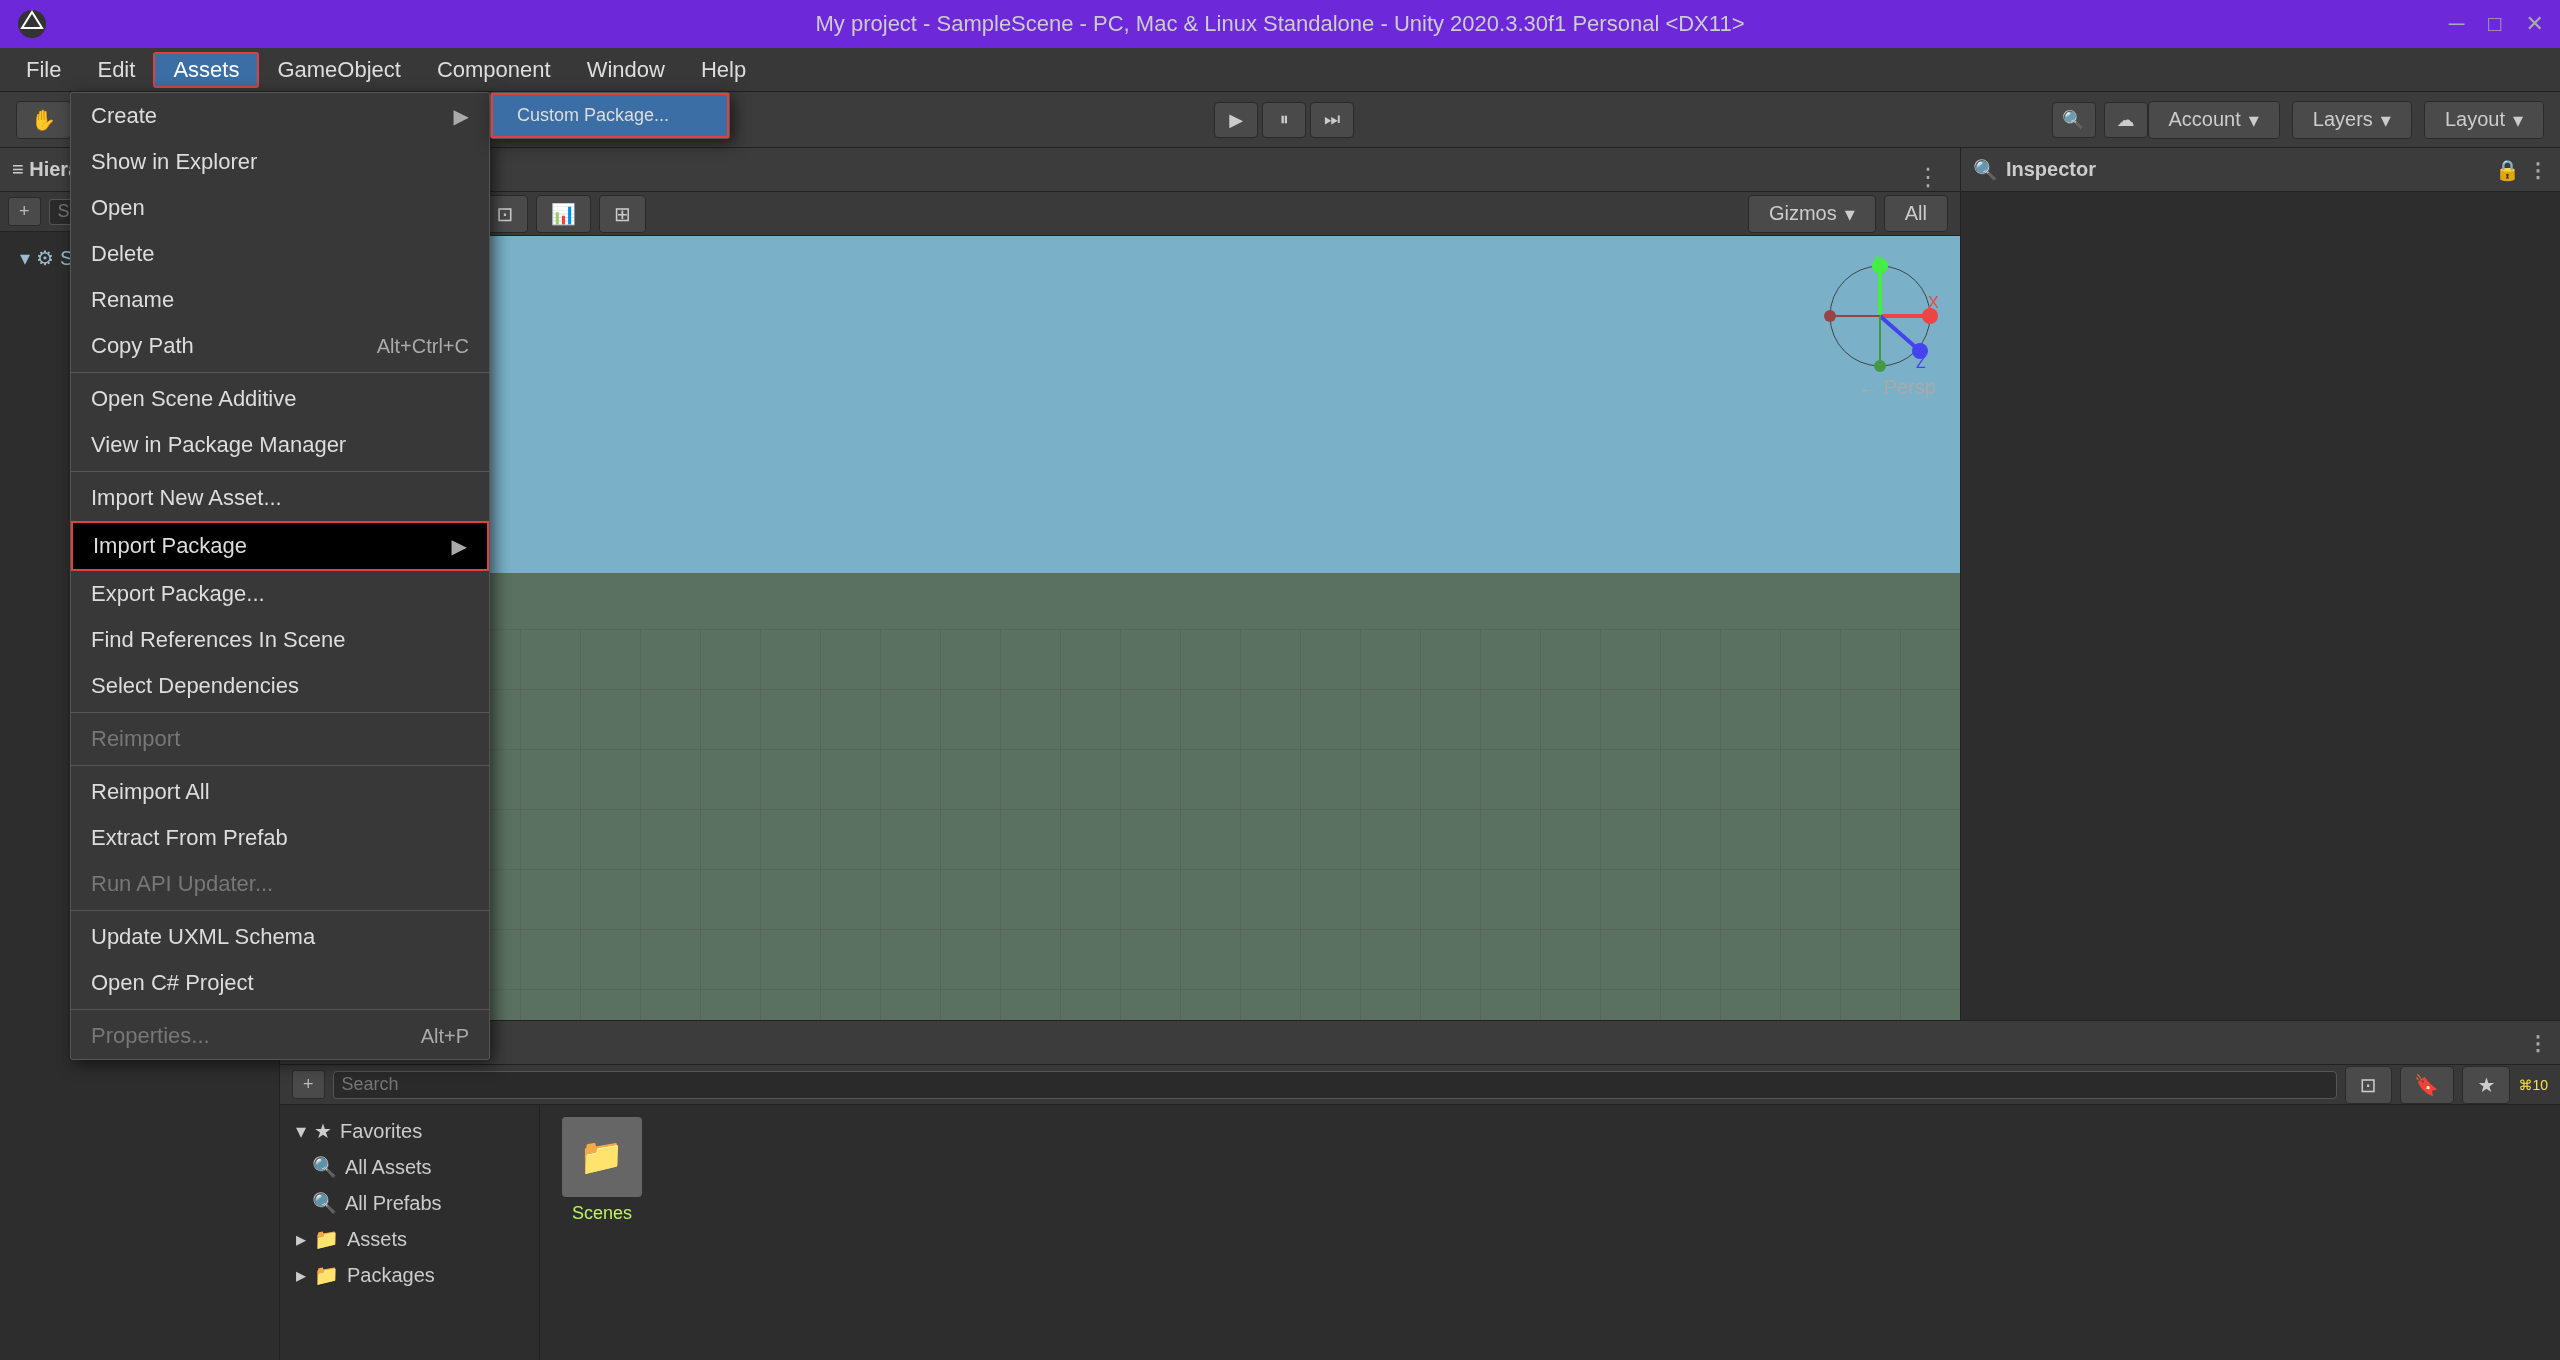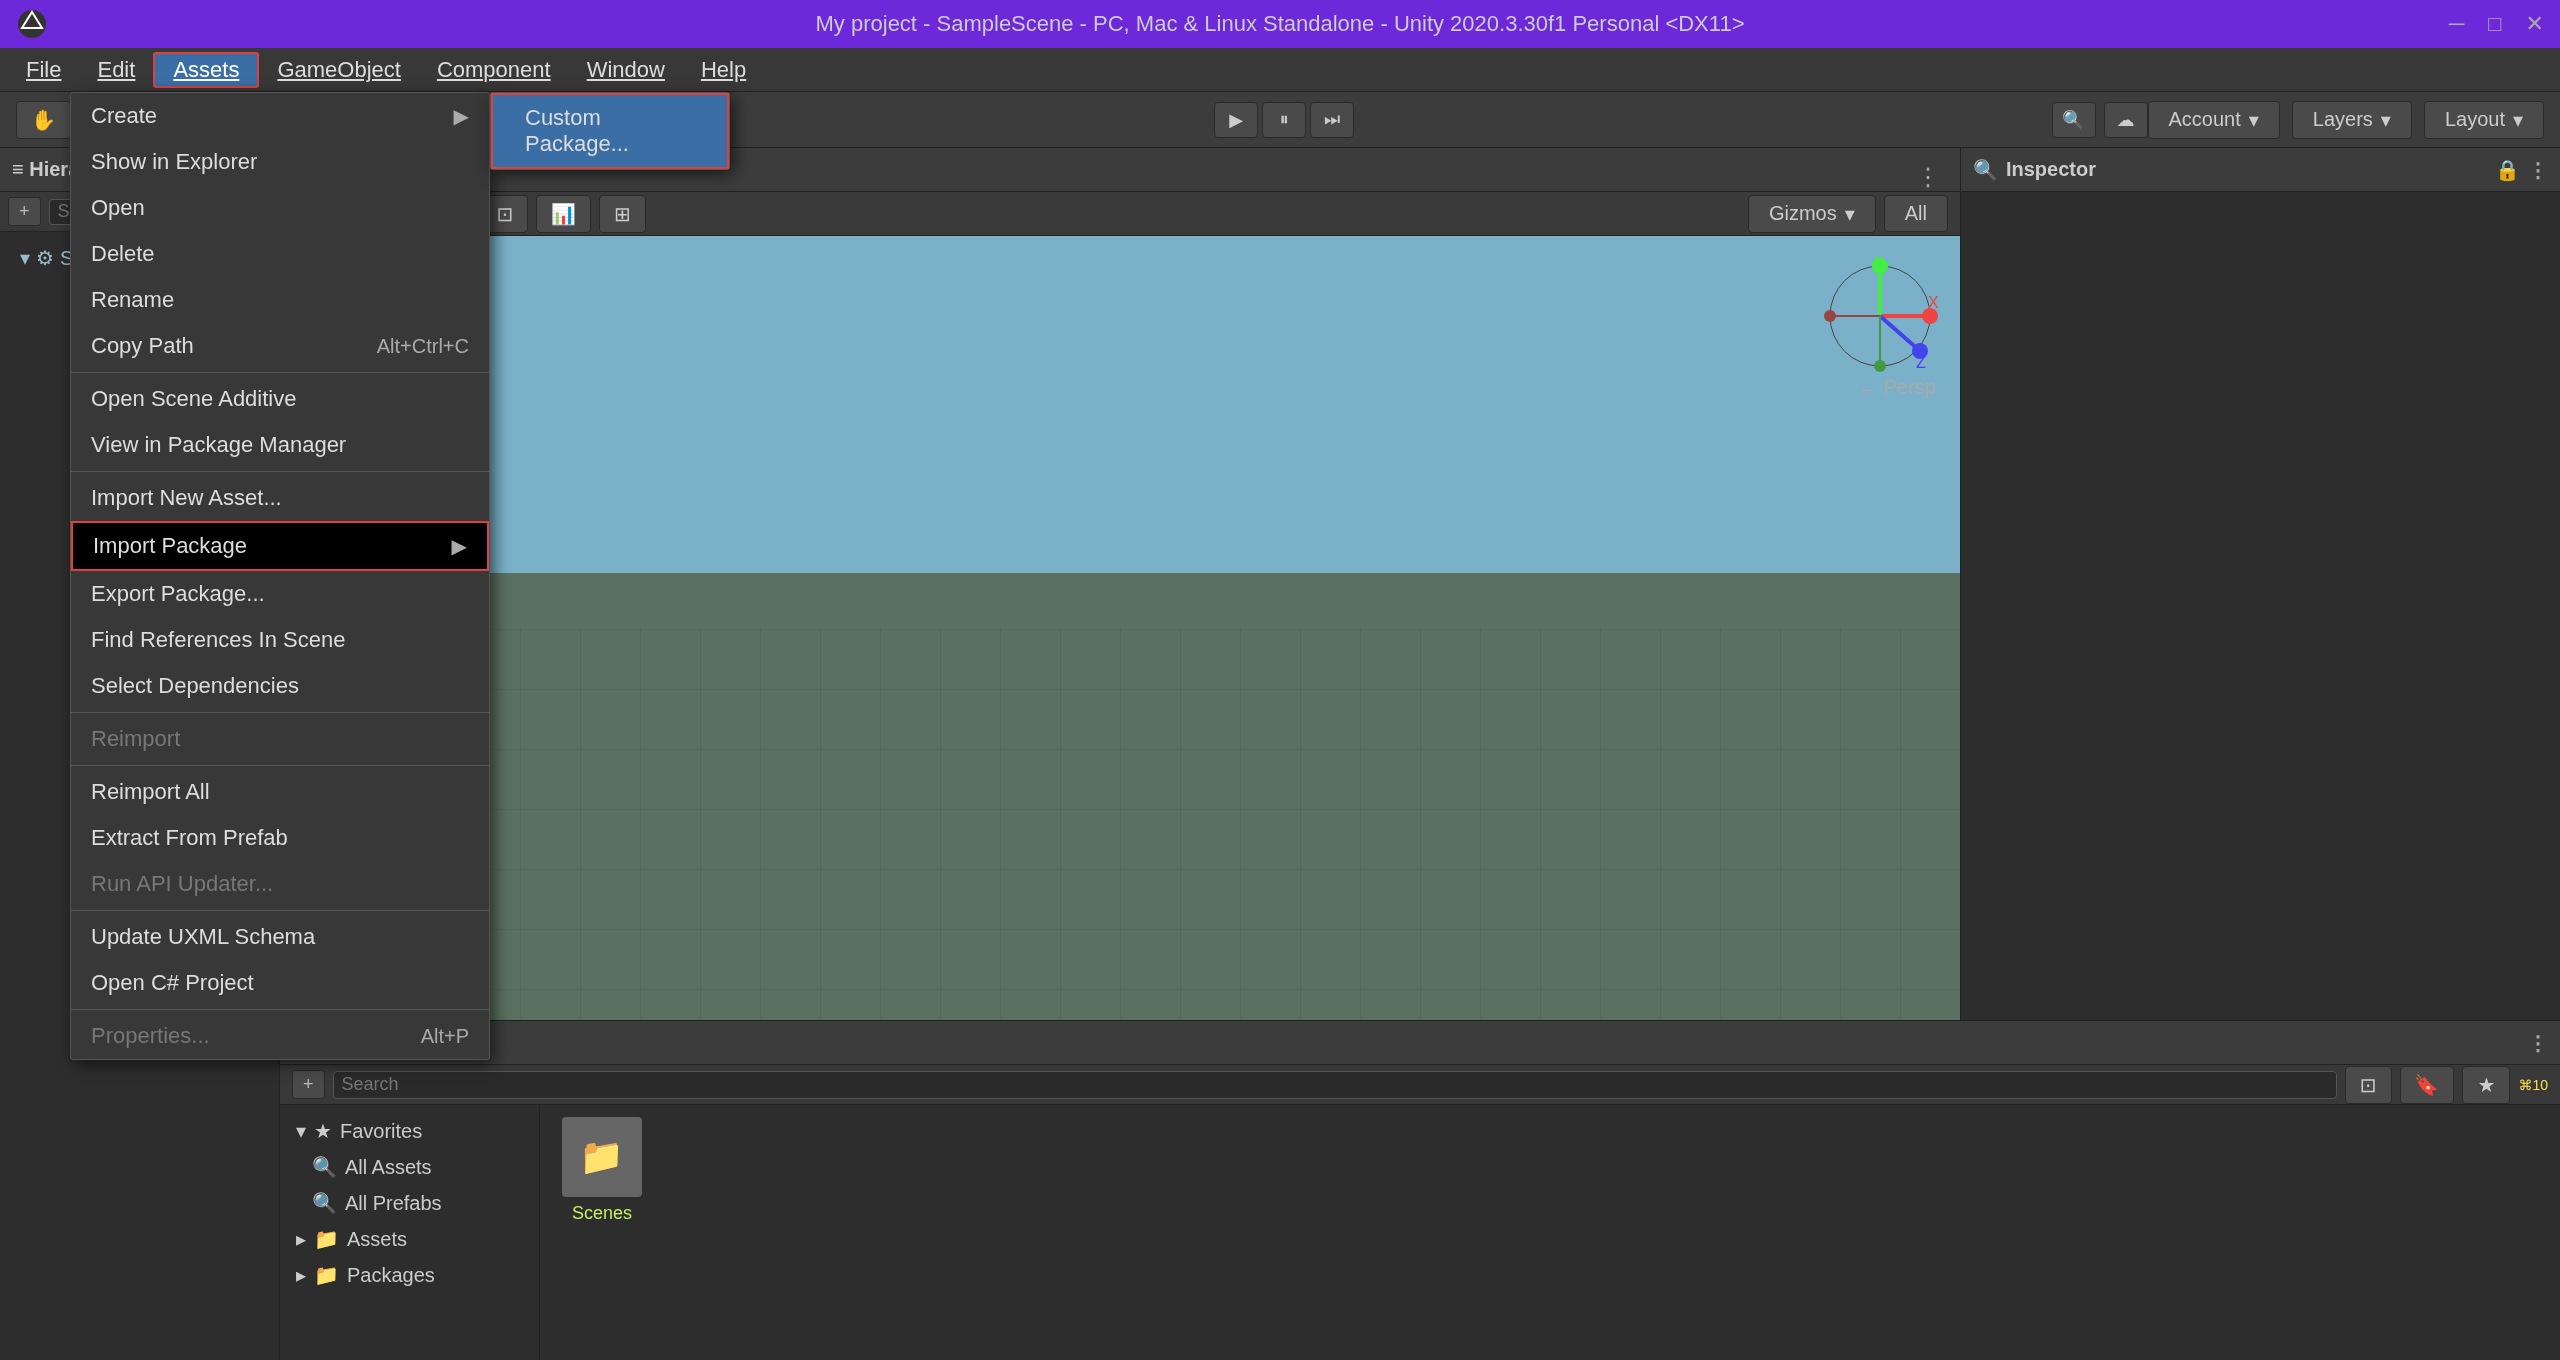--- a/index.html
+++ b/index.html
@@ -68,21 +68,20 @@
     }
     .menu-item {
       padding: 4px 18px;
       font-size: 22px;
       color: #ddd;
       cursor: pointer;
       border-radius: 3px;
       height: 36px;
       display: flex;
       align-items: center;
-      text-decoration: underline;
     }
     .menu-item.active {
       background: #3a6ea5;
       border: 2px solid #e04040;
       color: #fff;
     }
 
     
     #toolbar {
       width: 100%;
@@ -451,22 +450,22 @@
       top: 92px;
       left: 490px;
       width: 240px;
       background: #383838;
       border: 1px solid #555;
       box-shadow: 4px 4px 16px rgba(0,0,0,0.6);
       z-index: 1001;
       border-radius: 3px;
     }
     .submenu-item {
-      padding: 10px 32px;
-      font-size: 22px;
+      padding: 10px 24px;
+      font-size: 18px;
       color: #ddd;
       cursor: pointer;
       border: 2px solid #e04040;
       background: #3a6ea5;
     }
 
     
     .gizmo-svg { width: 120px; height: 120px; }
   </style>
 </head>

